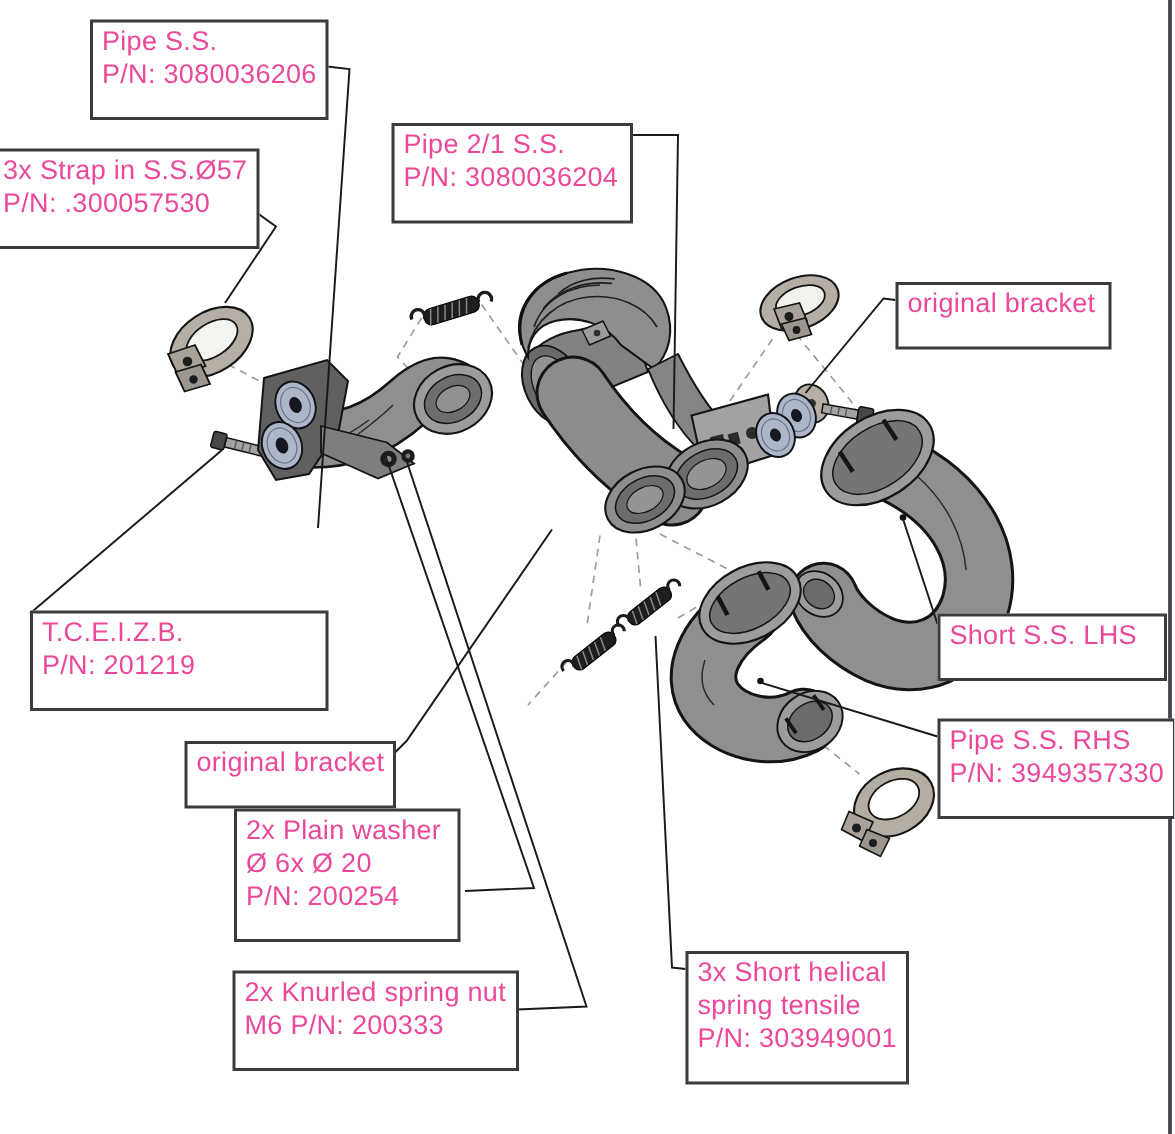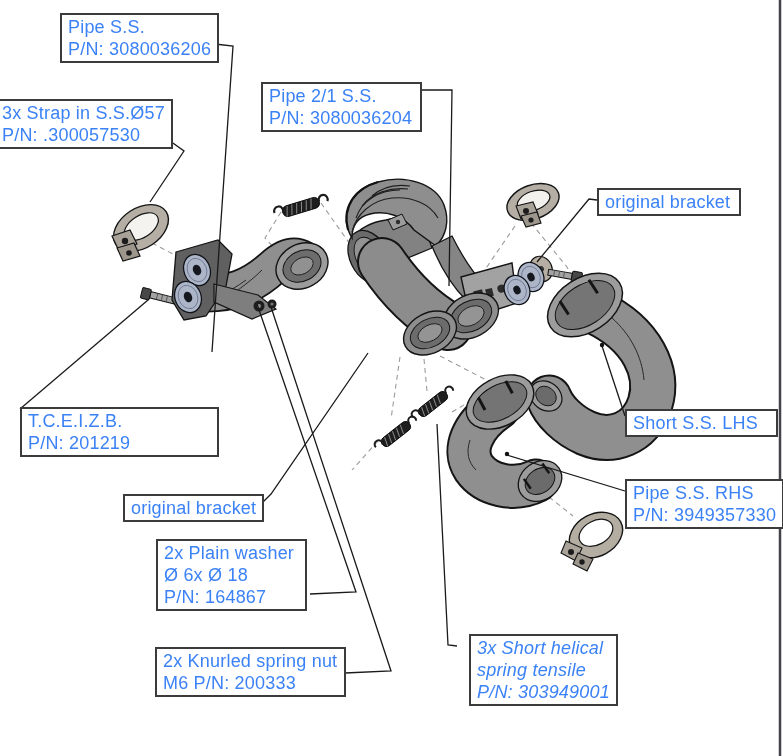--- a/index.html
+++ b/index.html
@@ -1,20 +1,20 @@
 <!DOCTYPE html>
 <html><head>
 <meta charset="utf-8">
 <style>
   html,body{margin:0;padding:0;background:#ffffff;}
   #stage{position:relative;width:783px;height:756px;background:#ffffff;overflow:hidden;
          font-family:"Liberation Sans",sans-serif;}
   #drawing{position:absolute;left:0;top:0;}
   .lbl{position:absolute;box-sizing:border-box;border:2px solid #3b3b3b;background:#ffffff;
-       padding:1px 6px 1px 6px;color:#3b82f6;font-size:18px;line-height:22px;letter-spacing:.2px;}
+       padding:1px 6px 18px 6px;color:#ec4899;font-size:18px;line-height:22px;letter-spacing:.2px;}
   .lbl span{display:block;white-space:nowrap;}
 </style>
 </head>
 <body>
 
 <div id="stage">
 
 <svg id="drawing" width="783" height="756" viewBox="0 0 783 756">
 
   <g stroke="#9b9b9b" stroke-width="1.1" stroke-dasharray="5 4" fill="none">
@@ -288,37 +288,37 @@
   <span>T.C.E.I.Z.B.</span>
   <span>P/N: 201219</span>
 </div>
 
 <div class="lbl" style="left:123px;top:494px;min-width:140px;">
   <span>original bracket</span>
 </div>
 
 <div class="lbl" style="left:156px;top:539px;min-width:151px;">
   <span>2x Plain washer</span>
-  <span>Ø 6x Ø 18</span>
-  <span>P/N: 164867</span>
+  <span>Ø 6x Ø 20</span>
+  <span>P/N: 200254</span>
 </div>
 
 <div class="lbl" style="left:155px;top:647px;min-width:191px;">
   <span>2x Knurled spring nut</span>
   <span>M6 P/N: 200333</span>
 </div>
 
 <div class="lbl" style="left:625px;top:409px;min-width:153px;">
   <span>Short S.S. LHS</span>
 </div>
 
 <div class="lbl" style="left:625px;top:479px;min-width:153px;">
   <span>Pipe S.S. RHS</span>
   <span>P/N: 3949357330</span>
 </div>
 
-<div class="lbl" style="left:469px;top:634px;min-width:145px;font-style:italic;">
+<div class="lbl" style="left:457px;top:634px;min-width:145px;">
   <span>3x Short helical</span>
   <span>spring tensile</span>
   <span>P/N: 303949001</span>
 </div>
 
 </div>
 
 </body></html>

